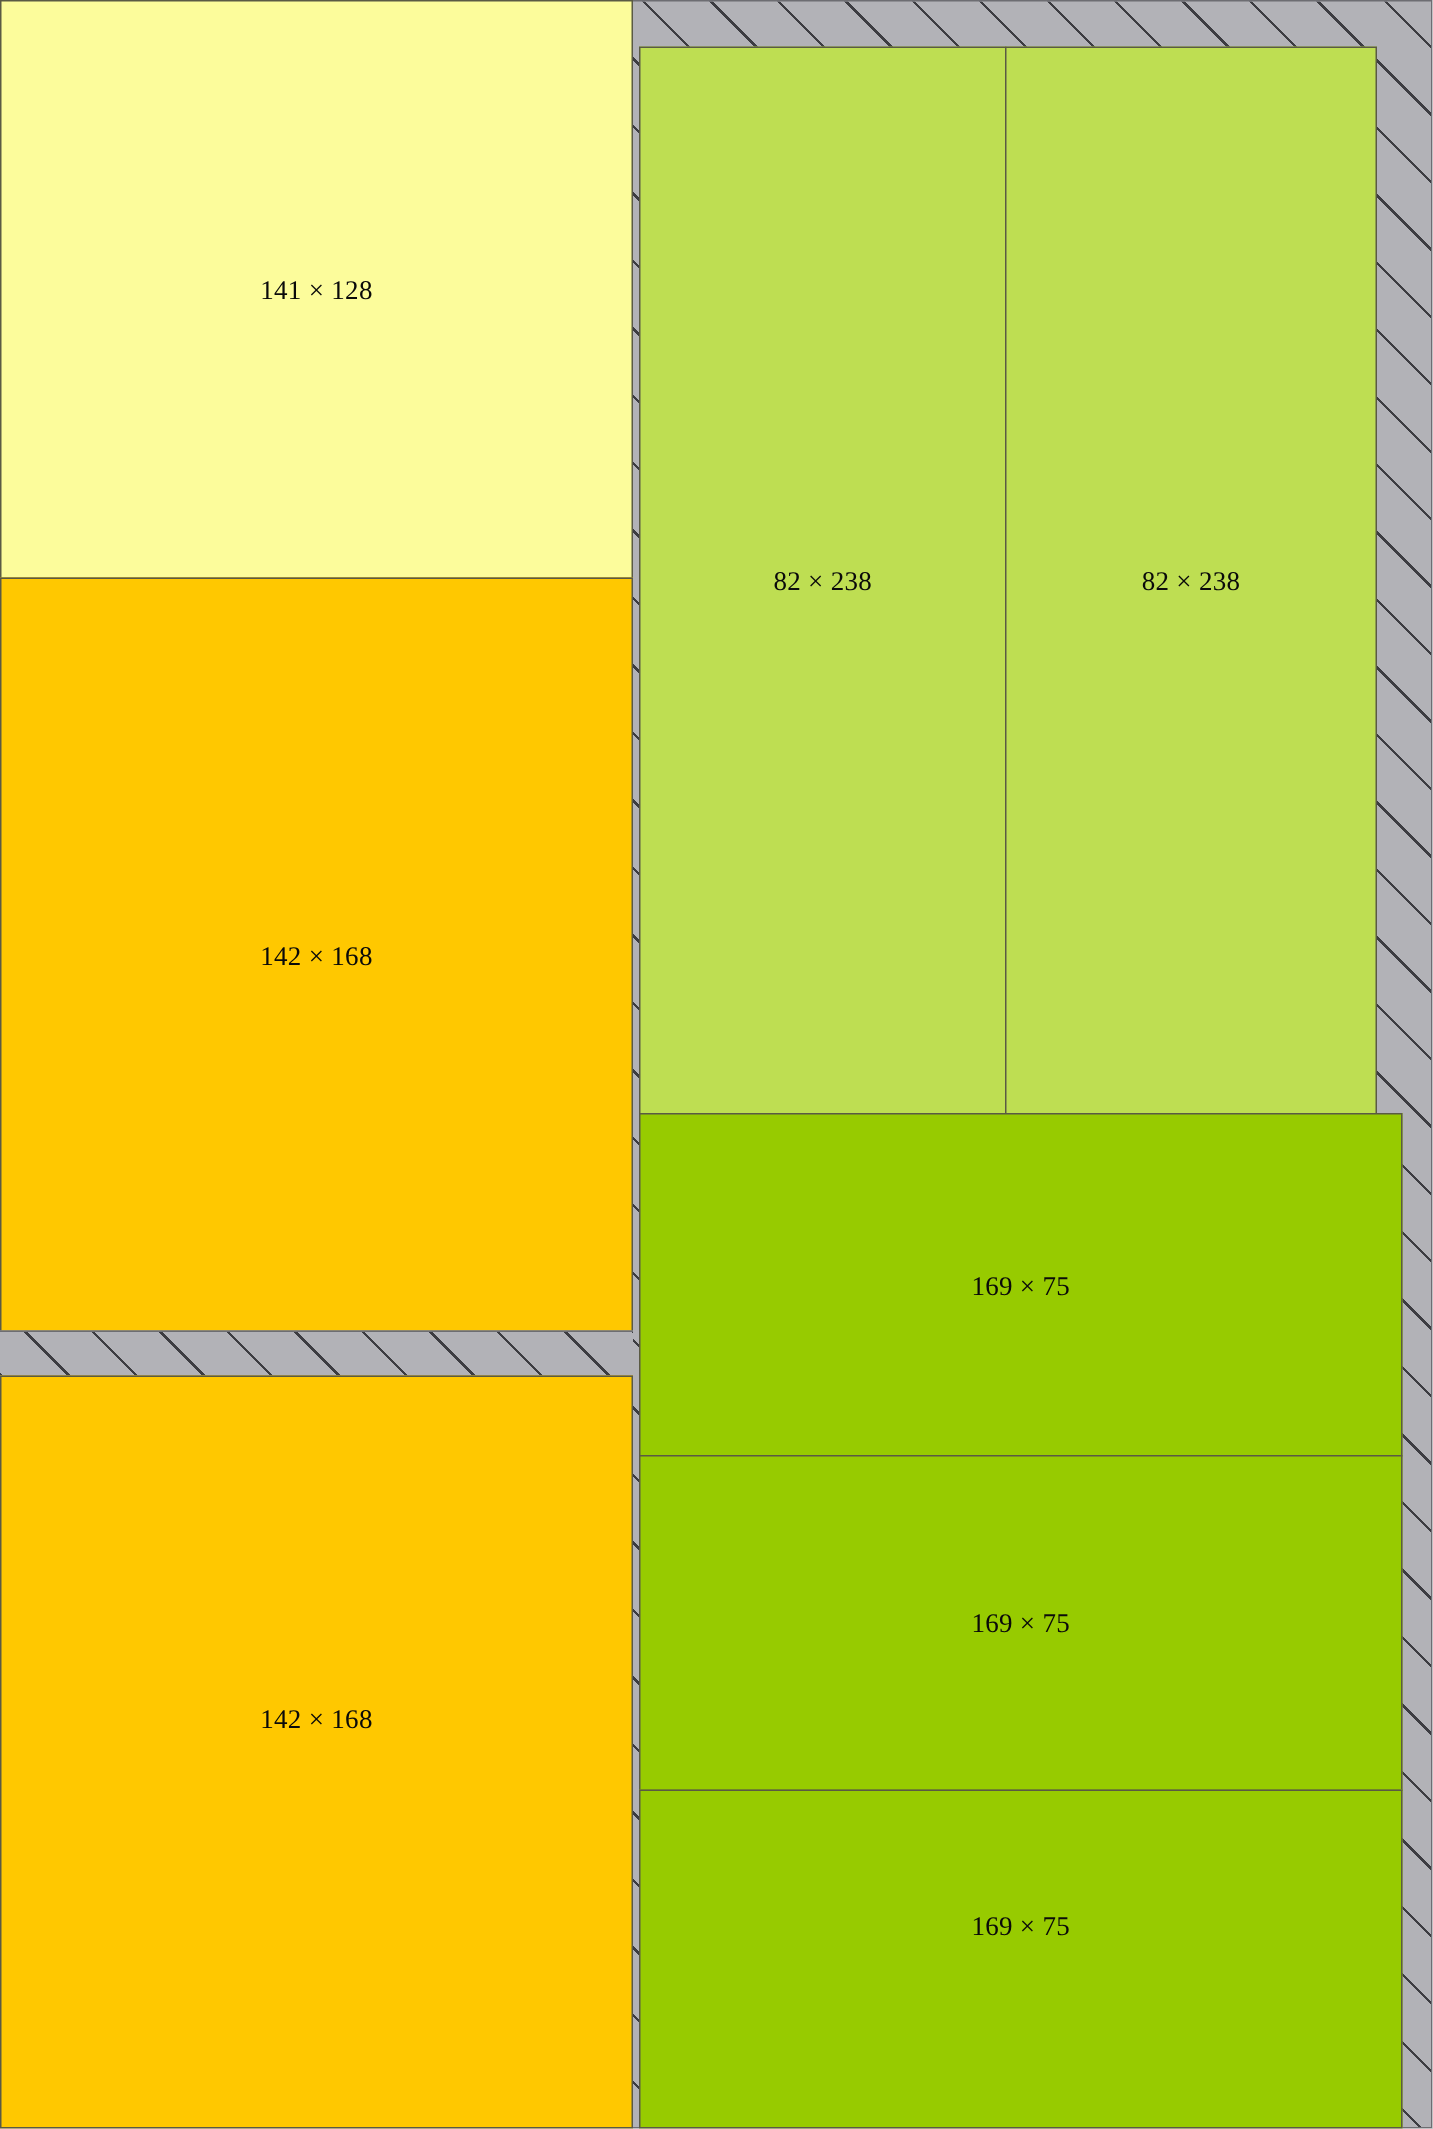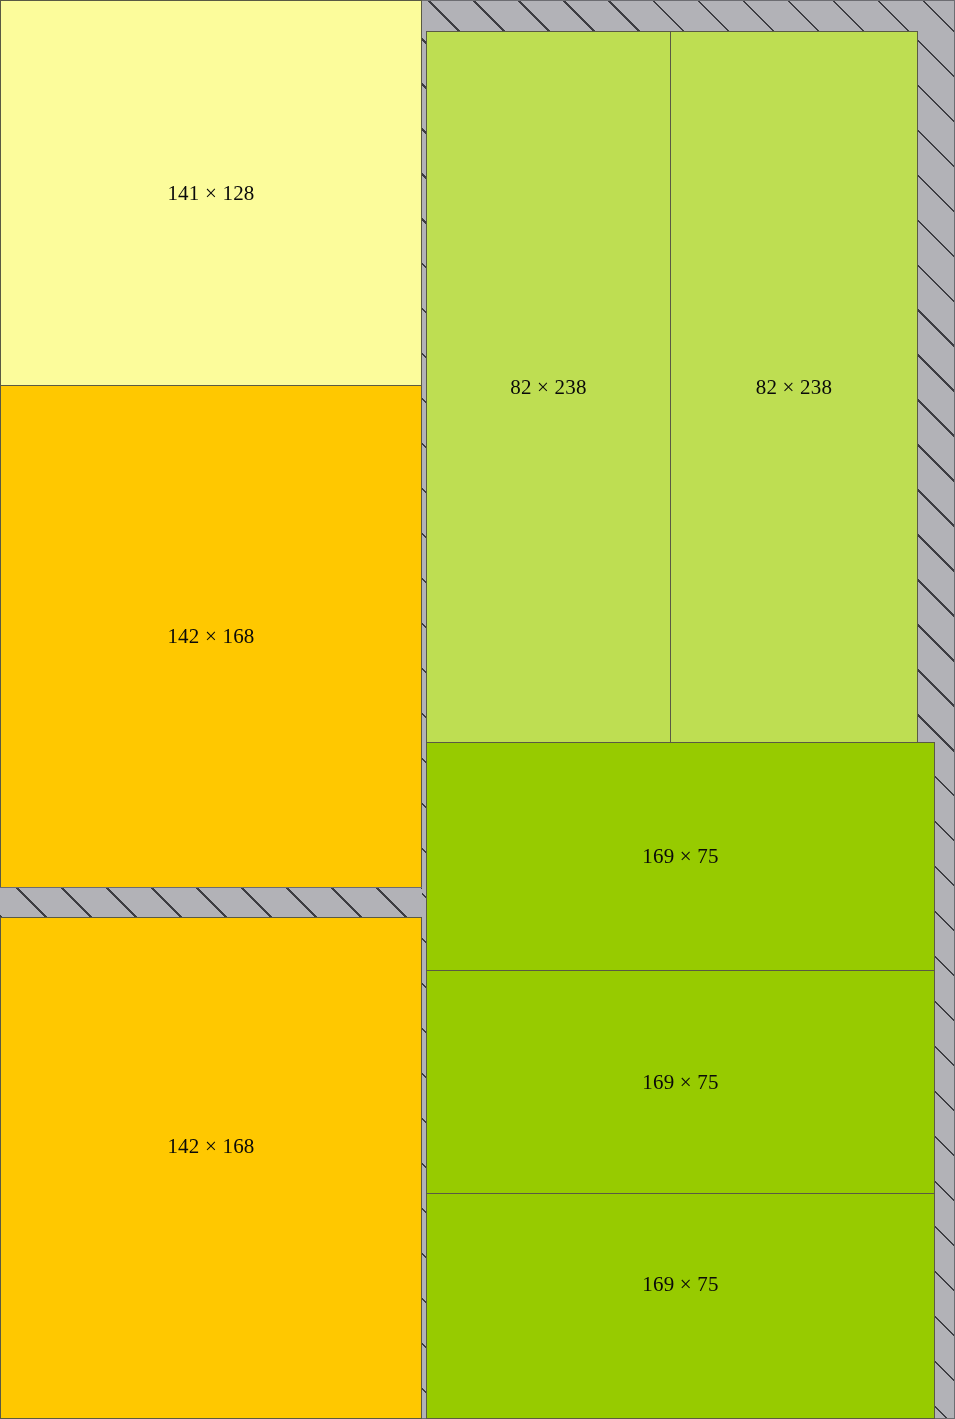--- a/index.html
+++ b/index.html
@@ -44,21 +44,21 @@
   .rect {
     position: absolute;
     box-sizing: border-box;
     border: 1px solid #5a5a44;
     display: flex;
     align-items: center;
     justify-content: center;
     overflow: hidden;
   }
   .rect .rect-label {
-    font-size: 21px;
+    font-size: 18px;
     line-height: 1;
     color: #0a0a0a;
     letter-spacing: 0.2px;
     white-space: nowrap;
     user-select: none;
   }
 
   
   .gap-strip {
     position: absolute;

